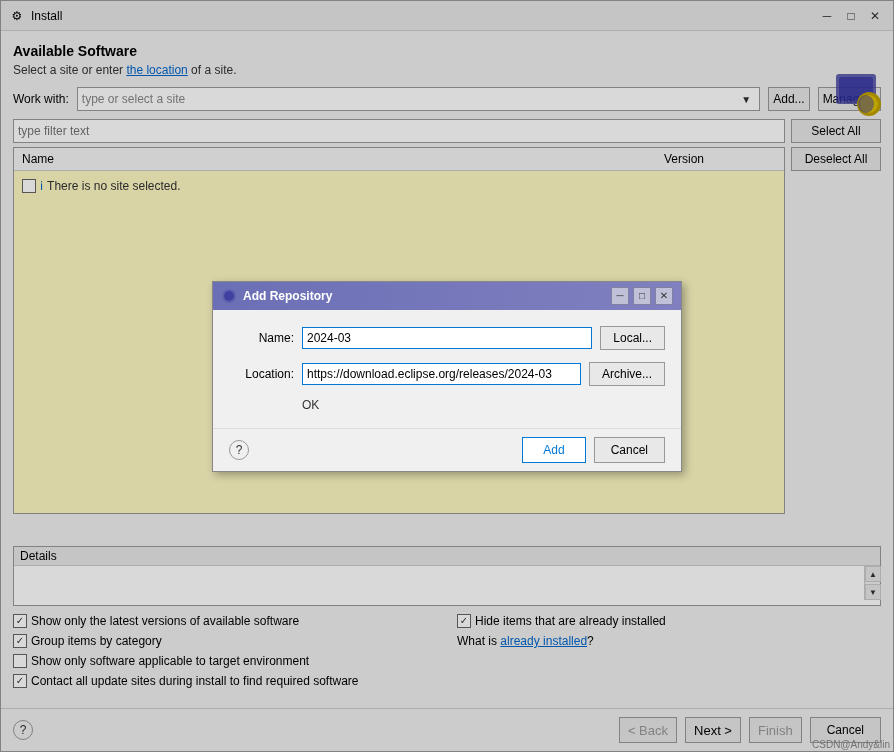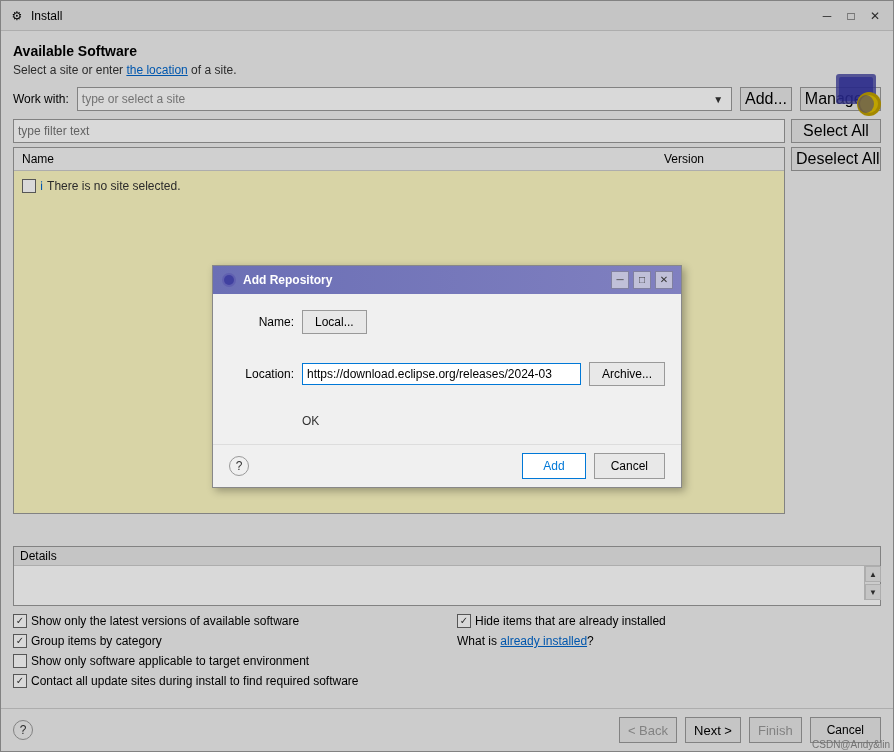--- a/index.html
+++ b/index.html
@@ -117,21 +117,21 @@
       font-size: 10px;
       color: #333;
       padding: 0 4px;
     }
     .btn {
       height: 24px;
       padding: 0 4px;
       border: 1px solid #999;
       background: #e8e8e8;
       cursor: pointer;
-      font-size: 16px;
+      font-size: 12px;
       white-space: nowrap;
     }
 
     
     .filter-input {
       width: 100%;
       height: 24px;
       border: 1px solid #999;
       padding: 0 4px;
       font-size: 12px;
@@ -402,21 +402,21 @@
       align-items: center;
       justify-content: center;
       font-size: 10px;
       color: #333;
     }
 
     .dialog-content {
       padding: 16px;
       display: flex;
       flex-direction: column;
-      gap: 28px;
+      gap: 12px;
     }
     .dialog-row {
       display: flex;
       align-items: center;
       gap: 8px;
     }
     .dialog-label {
       width: 65px;
       text-align: right;
       font-size: 12px;
@@ -641,20 +641,21 @@
           <button class="dialog-btn-ctrl">─</button>
           <button class="dialog-btn-ctrl">□</button>
           <button class="dialog-btn-ctrl">✕</button>
         </div>
       </div>
 
       <div class="dialog-content">
 
         <div class="dialog-row">
           <span class="dialog-label">Name:</span>
+          <input class="dialog-input" type="text" value="2024-03" style="">
           <button class="dialog-side-btn">Local...</button>
         </div>
 
         <div class="dialog-row">
           <span class="dialog-label">Location:</span>
           <input class="dialog-input" type="text" value="https://download.eclipse.org/releases/2024-03" style="">
           <button class="dialog-side-btn">Archive...</button>
         </div>
 
         <div class="dialog-ok-text">OK</div>

